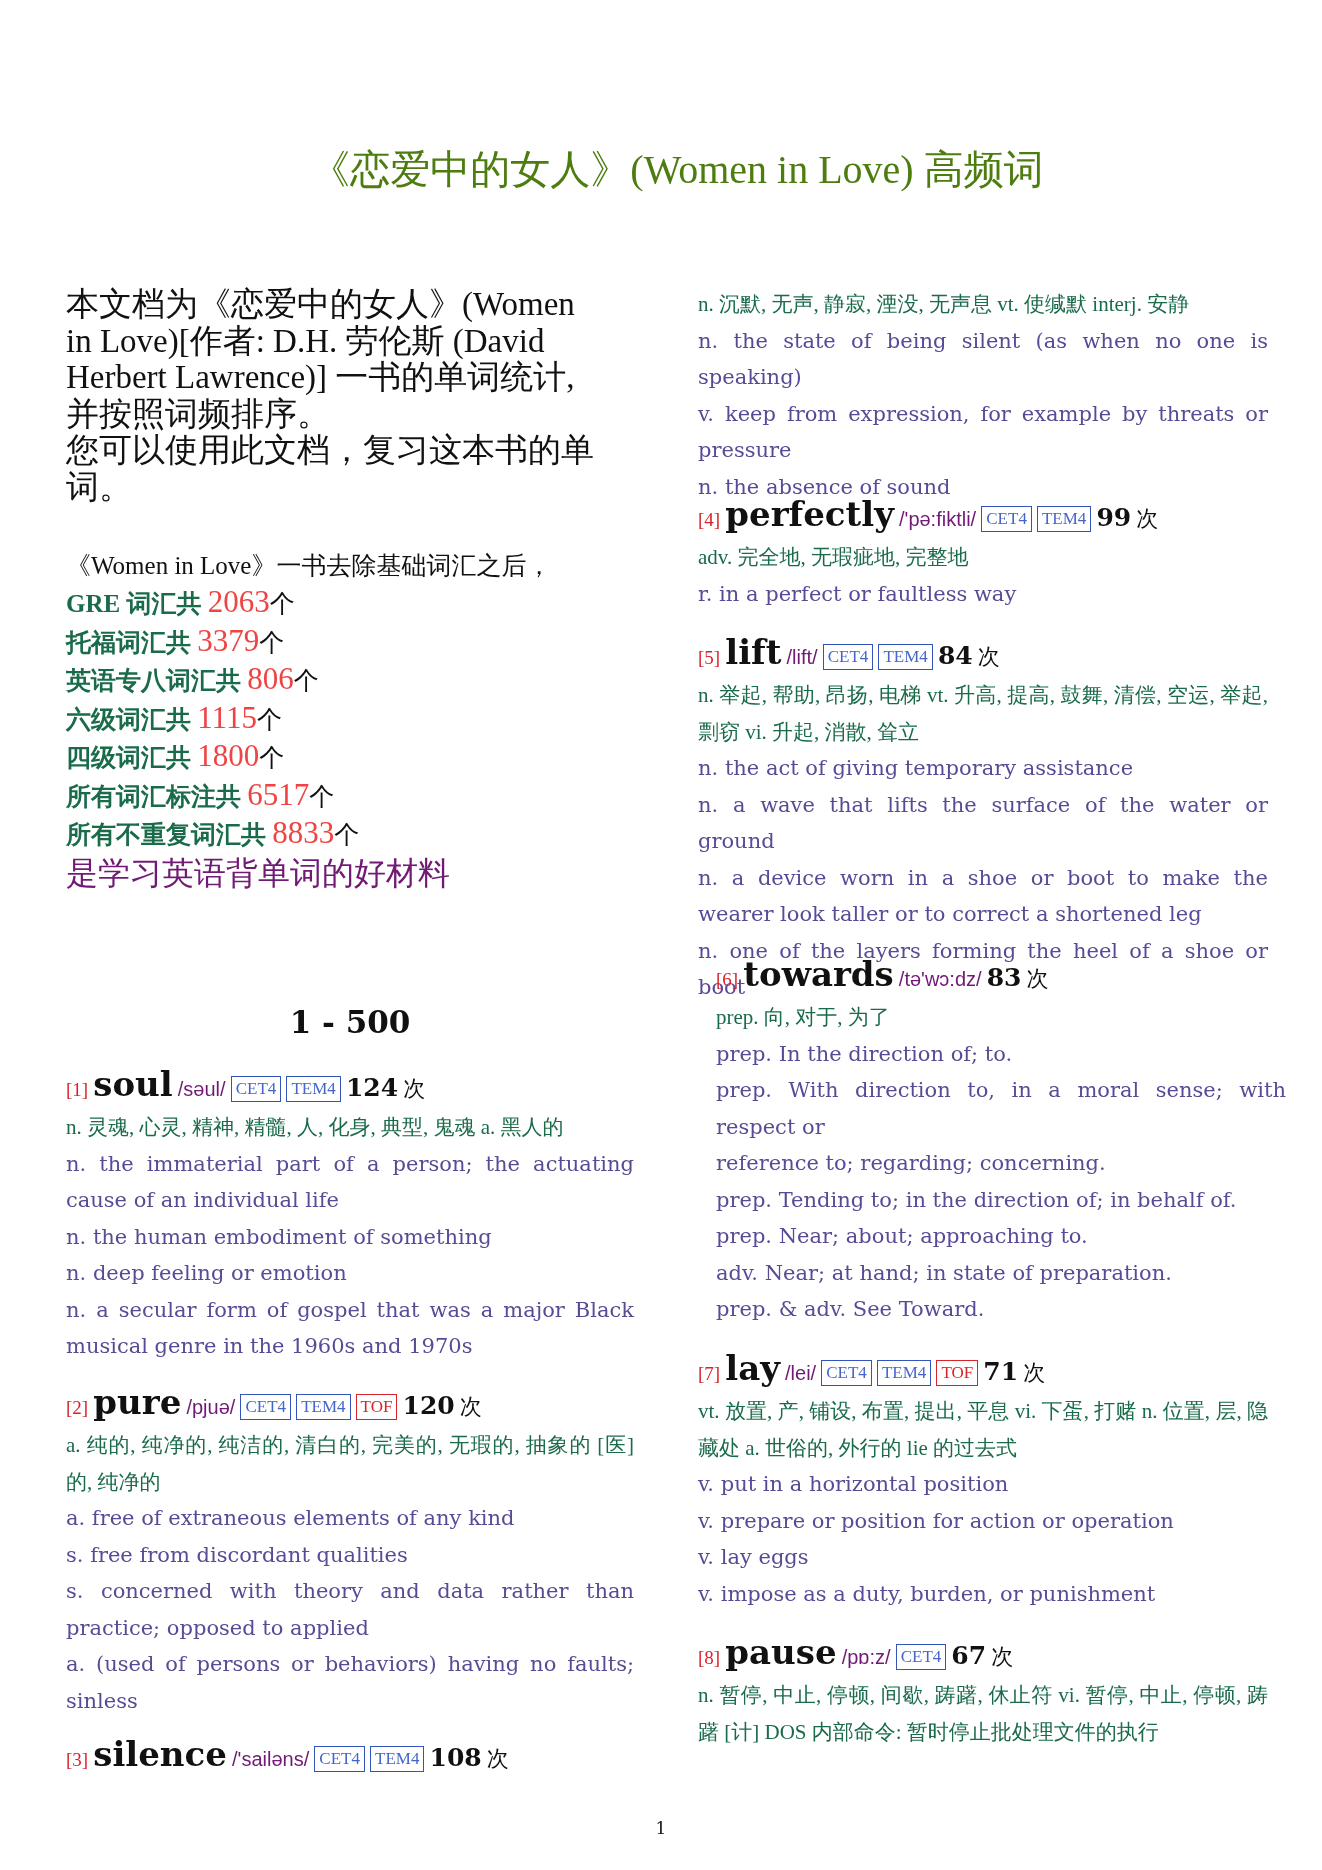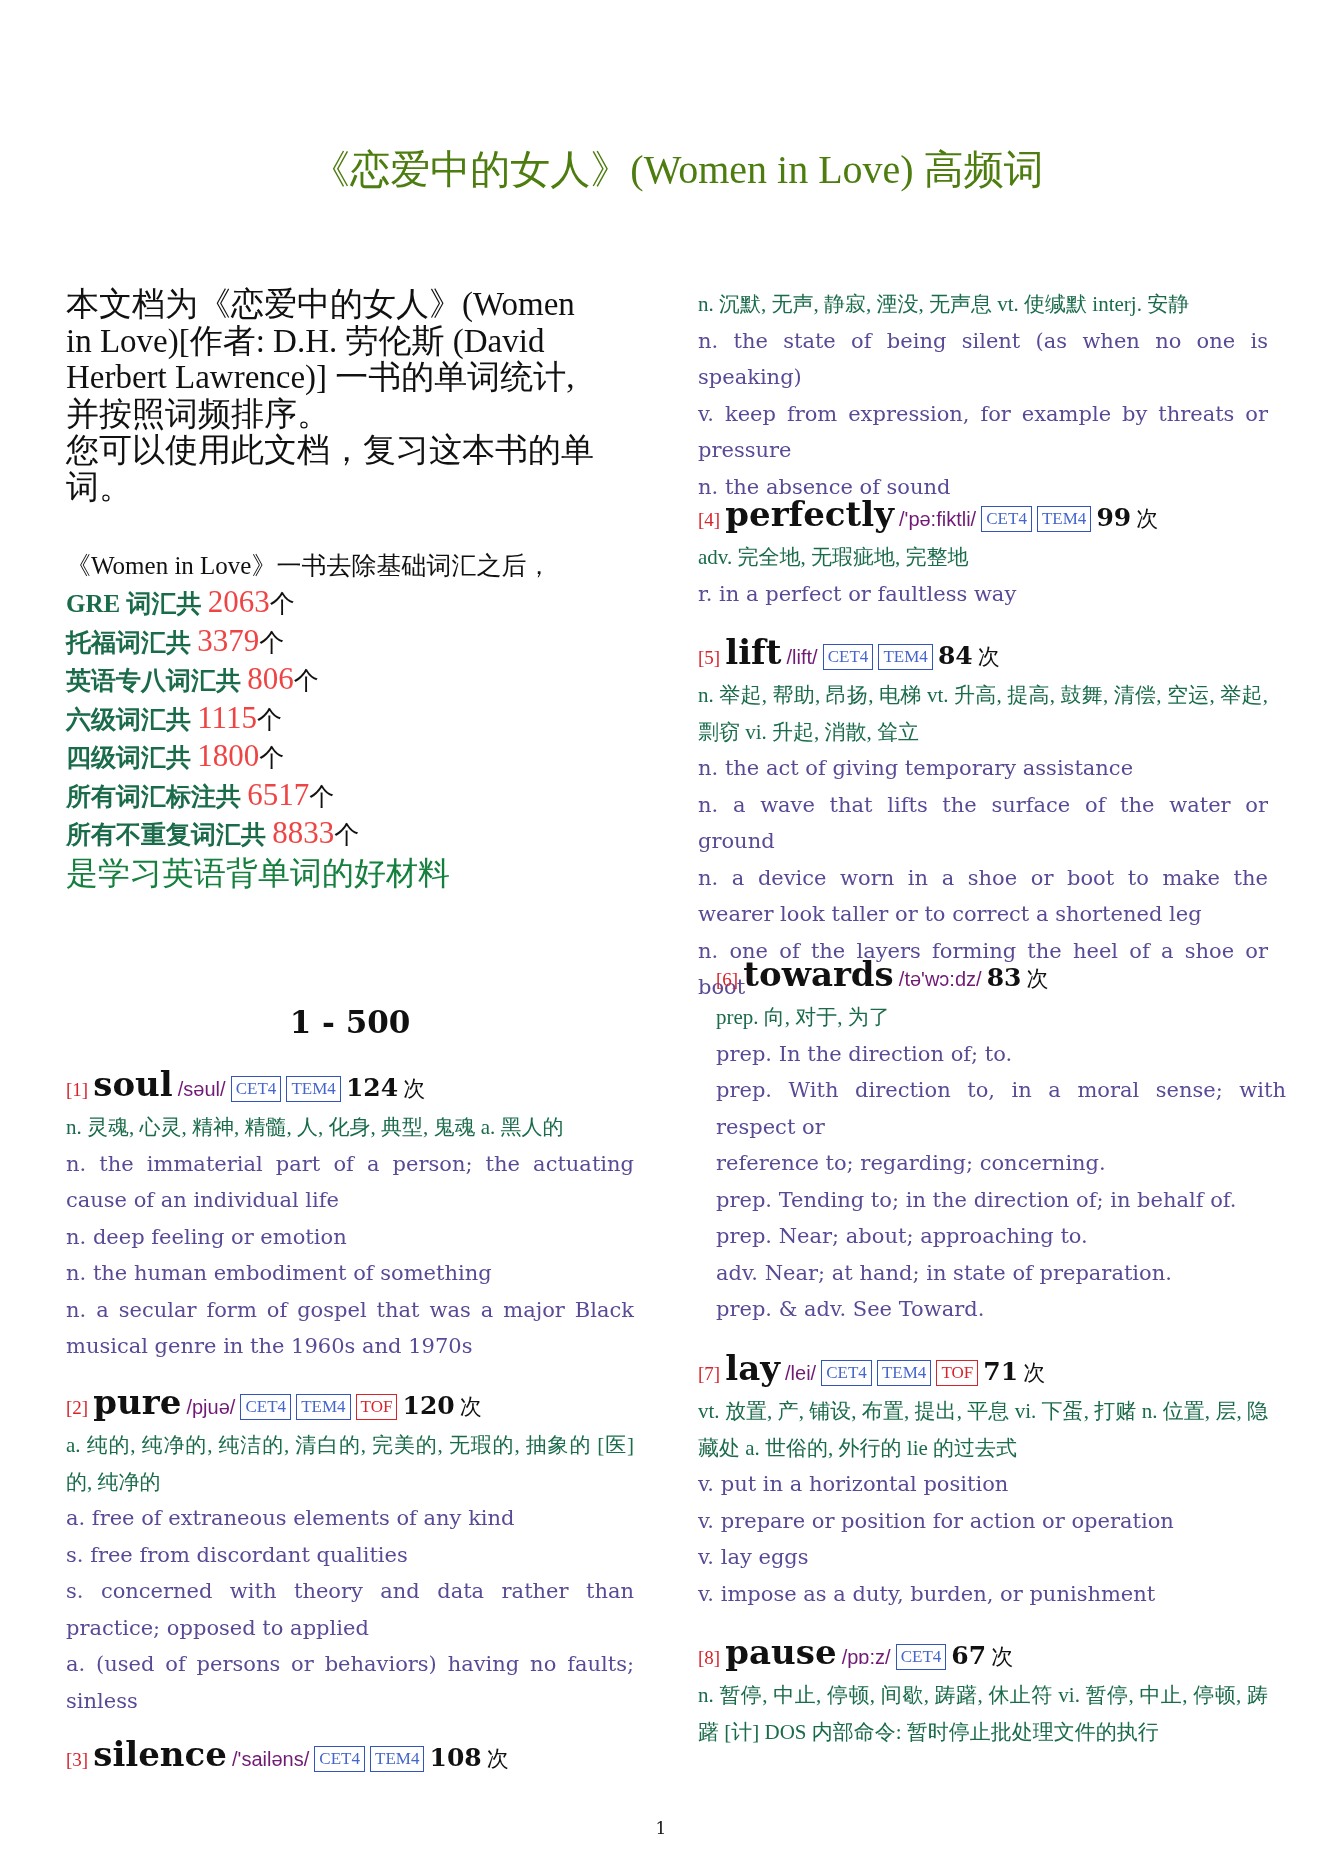--- a/index.html
+++ b/index.html
@@ -8,21 +8,21 @@
     .title { position: absolute; top: 142px; left: 0; width: 1322px; text-align: center;
       font-family: "Liberation Serif", serif; font-size: 40px; color: #4d7c0f; padding-left: 16px; }
     .intro { position: absolute; top: 286px; left: 66px; width: 568px;
       font-family: "Liberation Serif", serif; font-size: 33px; line-height: 36.5px; text-align: justify; color: #111; }
     .stats { position: absolute; top: 548px; left: 66px; width: 568px;
       font-family: "Liberation Serif", serif; }
     .stats .lead { font-size: 25px; line-height: 36px; color: #111; }
     .stats .row { font-size: 25px; line-height: 36.5px; color: #1a6b4a; font-weight: bold; }
     .stats .row .num { color: #ef4444; font-weight: normal; font-size: 31px; }
     .stats .row .unit { color: #111; font-weight: normal; }
-    .stats .last { font-size: 32px; line-height: 38px; color: #15803d; }
+    .stats .last { font-size: 32px; line-height: 38px; color: #701a75; }
     .range { position: absolute; top: 1004px; left: 66px; width: 568px; text-align: center;
       font-size: 31px; font-weight: bold; color: #111; }
     .entry { position: absolute; }
     .head { white-space: nowrap; line-height: 36px; }
     .idx { color: #d8232a; font-size: 19px; font-family: "Liberation Serif", serif; }
     .word { font-size: 34px; font-weight: bold; color: #111; }
     .pron { font-family: "Liberation Sans", sans-serif; font-size: 20px; color: #701a75; }
     .tag { display: inline-block; font-family: "Liberation Serif", serif; font-size: 17px;
       padding: 2px 4px; border: 1px solid #3355bb; color: #4466cc; vertical-align: 2px; line-height: 20px; }
     .tag.tof { border-color: #d8232a; color: #d8232a; }
@@ -65,22 +65,22 @@
     <span class="idx">[1]</span>
     <span class="word">soul</span>
     <span class="pron">/səul/</span>
     <span class="tag">CET4</span>
     <span class="tag">TEM4</span>
     <span class="cnt">124</span>
     <span class="ci">次</span>
   </div>
   <div class="zh">n. 灵魂, 心灵, 精神, 精髓, 人, 化身, 典型, 鬼魂 a. 黑人的</div>
   <div class="en">n. the immaterial part of a person; the actuating cause of an individual life</div>
+  <div class="en">n. the human embodiment of something</div>
   <div class="en">n. deep feeling or emotion</div>
-  <div class="en">n. the human embodiment of something</div>
   <div class="en">n. a secular form of gospel that was a major Black musical genre in the 1960s and 1970s</div>
 </div>
 
 <div class="entry" style="top:1384px; left:66px; width:568px;">
   <div class="head">
     <span class="idx">[2]</span>
     <span class="word">pure</span>
     <span class="pron">/pjuə/</span>
     <span class="tag">CET4</span>
     <span class="tag">TEM4</span>

